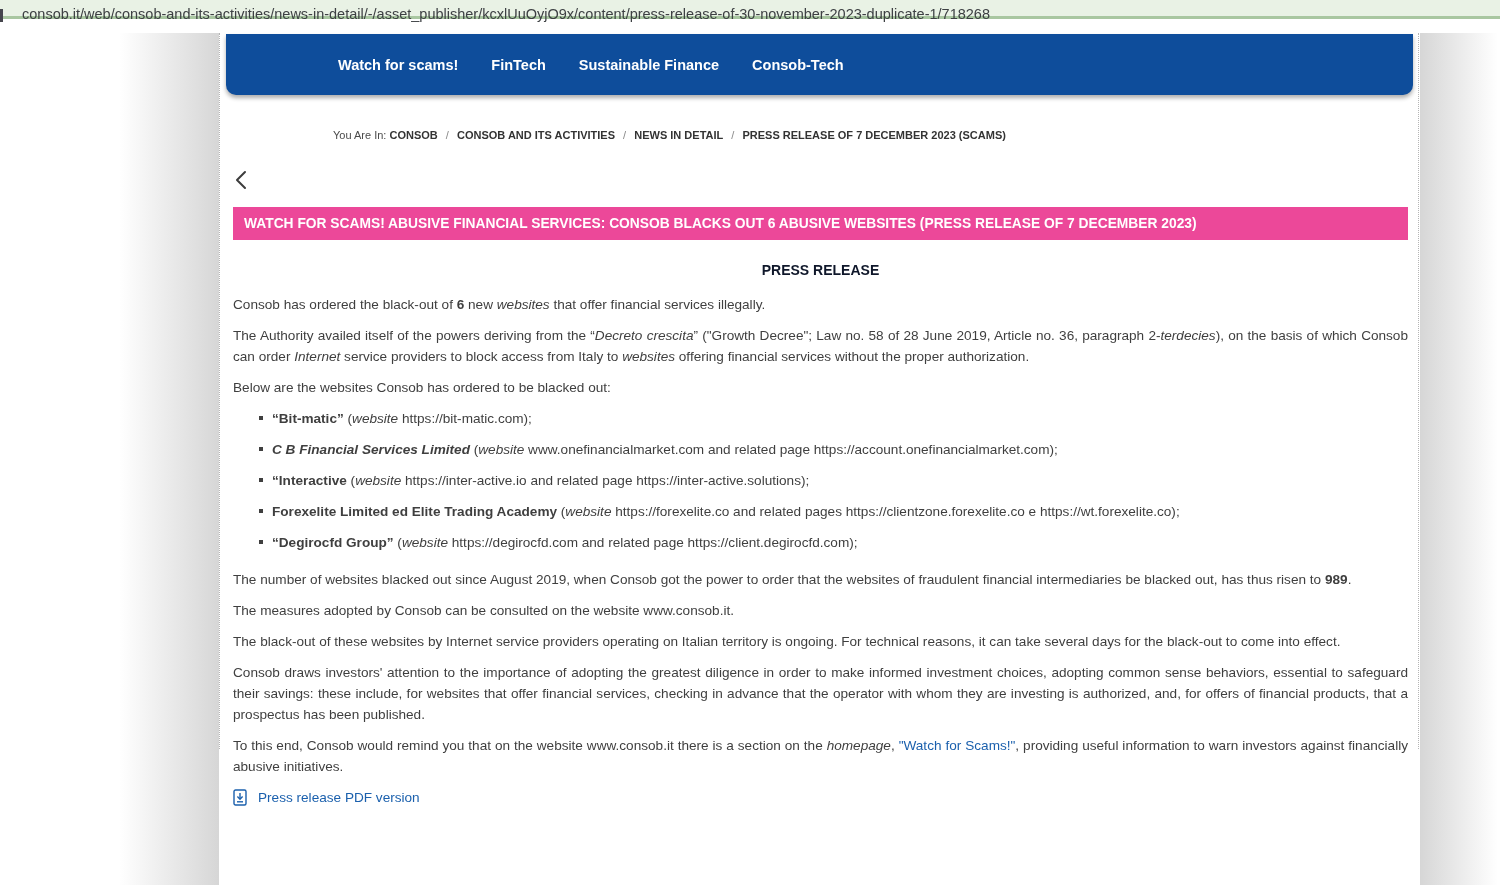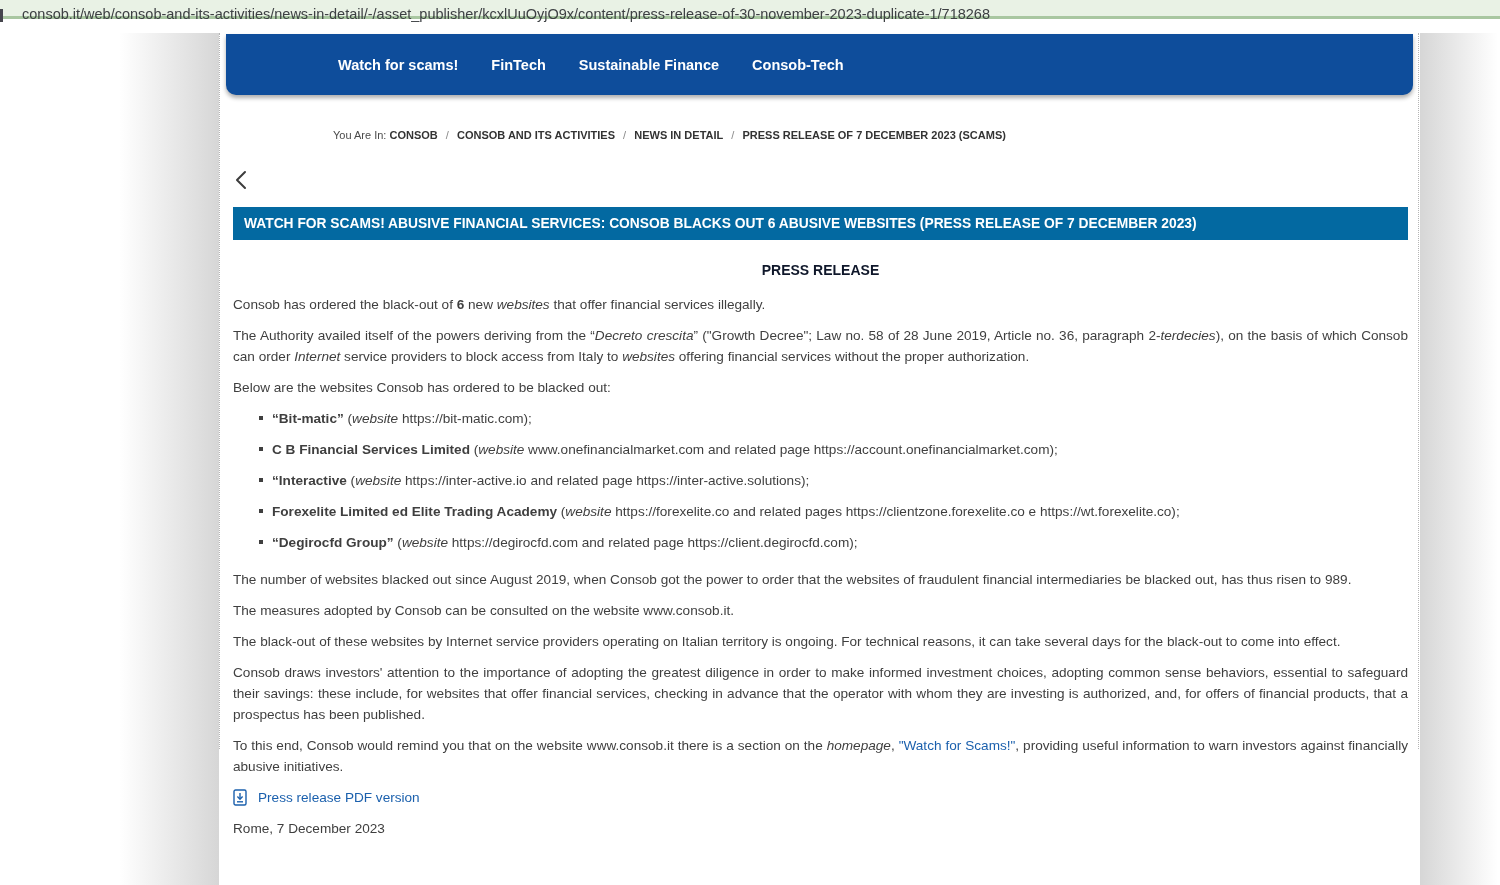--- a/index.html
+++ b/index.html
@@ -30,21 +30,21 @@
   
   .breadcrumb { position:absolute; top:96px; left:113px; font-size:11px; color:#4a4a4a; white-space:nowrap; }
   .breadcrumb .crumb { font-weight:700; color:#333; }
   .breadcrumb .sep { color:#8a8a8a; margin:0 5px; font-weight:400; }
 
   
   .back-btn { position:absolute; top:137px; left:13px; width:20px; height:22px; cursor:pointer; }
 
   
   .banner { position:absolute; top:174px; left:13px; width:1175px; height:33px;
-    background:#0369a1; color:#fff; font-weight:700; font-size:13.8px; line-height:33px;
+    background:#ec4899; color:#fff; font-weight:700; font-size:13.8px; line-height:33px;
     padding-left:11px; white-space:nowrap; overflow:hidden; }
 
   
   .article { position:absolute; top:219px; left:13px; width:1175px;
     font-size:13.6px; line-height:21px; color:#3f3f3f; }
   .article h2 { font-size:14px; line-height:21px; font-weight:700; color:#0f172a;
     text-align:center; margin:8px 0 13px; }
   .article p { margin:0 0 10px; }
   .article p.justify { text-align:justify; }
   .article ul { list-style:none; margin:0 0 16px; padding-left:39px; }
@@ -96,37 +96,36 @@
 
   <div class="article">
     <h2>PRESS RELEASE</h2>
 
     <p><span>Consob has ordered the black-out of </span><span style="font-weight: 700;">6</span><span> new </span><span style="font-style: italic;">websites</span><span> that offer financial services illegally.</span></p>
     <p class="justify"><span>The Authority availed itself of the powers deriving from the “</span><span style="font-style: italic;">Decreto crescita</span><span>” ("Growth Decree"; Law no. 58 of 28 June 2019, Article no. 36, paragraph 2-</span><span style="font-style: italic;">terdecies</span><span>), on the basis of which Consob can order </span><span style="font-style: italic;">Internet</span><span> service providers to block access from Italy to </span><span style="font-style: italic;">websites</span><span> offering financial services without the proper authorization.</span></p>
     <p><span>Below are the websites Consob has ordered to be blacked out:</span></p>
 
     <ul>
       <li><span style="font-weight: 700;">“Bit-matic”</span><span> (</span><span style="font-style: italic;">website</span><span> https://bit-matic.com);</span></li>
-      <li><span style="font-weight: 700;">C B Financial Services Limited</span><span> (</span><span style="font-style: italic;">website</span><span> www.onefinancialmarket.com and related page https://account.onefinancialmarket.com);</span></li>
+      <li><span style="font-weight: 700; font-style: italic;">C B Financial Services Limited</span><span> (</span><span style="font-style: italic;">website</span><span> www.onefinancialmarket.com and related page https://account.onefinancialmarket.com);</span></li>
       <li><span style="font-weight: 700;">“Interactive</span><span> (</span><span style="font-style: italic;">website</span><span> https://inter-active.io and related page https://inter-active.solutions);</span></li>
       <li><span style="font-weight: 700;">Forexelite Limited ed Elite Trading Academy</span><span> (</span><span style="font-style: italic;">website</span><span> https://forexelite.co and related pages https://clientzone.forexelite.co e https://wt.forexelite.co);</span></li>
       <li><span style="font-weight: 700;">“Degirocfd Group”</span><span> (</span><span style="font-style: italic;">website</span><span> https://degirocfd.com and related page https://client.degirocfd.com);</span></li>
     </ul>
 
-    <p><span>The number of websites blacked out since August 2019, when Consob got the power to order that the websites of fraudulent financial intermediaries be blacked out, has thus risen to </span><span style="font-weight: 400;">989</span><span>.</span></p>
+    <p><span>The number of websites blacked out since August 2019, when Consob got the power to order that the websites of fraudulent financial intermediaries be blacked out, has thus risen to </span><span style="font-weight: 700;">989</span><span>.</span></p>
     <p><span>The measures adopted by Consob can be consulted on the website www.consob.it.</span></p>
     <p><span>The black-out of these websites by Internet service providers operating on Italian territory is ongoing. For technical reasons, it can take several days for the black-out to come into effect.</span></p>
     <p class="justify"><span>Consob draws investors' attention to the importance of adopting the greatest diligence in order to make informed investment choices, adopting common sense behaviors, essential to safeguard their savings: these include, for websites that offer financial services, checking in advance that the operator with whom they are investing is authorized, and, for offers of financial products, that a prospectus has been published.</span></p>
     <p class="justify"><span>To this end, Consob would remind you that on the website www.consob.it there is a section on the </span><span style="font-style: italic;">homepage</span><span>, </span><a class="inline-link" href="#">"Watch for Scams!"</a><span>, providing useful information to warn investors against financially abusive initiatives.</span></p>
 
     <div class="pdf-row">
       <svg width="14" height="17" viewBox="0 0 14 17">
         <rect x="1" y="1" width="12" height="15" rx="1.5" fill="none" stroke="#1b60ad" stroke-width="1.4"></rect>
         <line x1="7" y1="4" x2="7" y2="10" stroke="#1b60ad" stroke-width="1.4"></line>
         <polyline points="4.4,7.6 7,10.2 9.6,7.6" fill="none" stroke="#1b60ad" stroke-width="1.4"></polyline>
         <line x1="4" y1="12.8" x2="10" y2="12.8" stroke="#1b60ad" stroke-width="1.4"></line>
       </svg>
       <a class="pdf-link" href="#">Press release PDF version</a>
     </div>
 
-    <p>Rome, 7 December 2023</p>
   </div>
 </div>
 
 </body></html>

